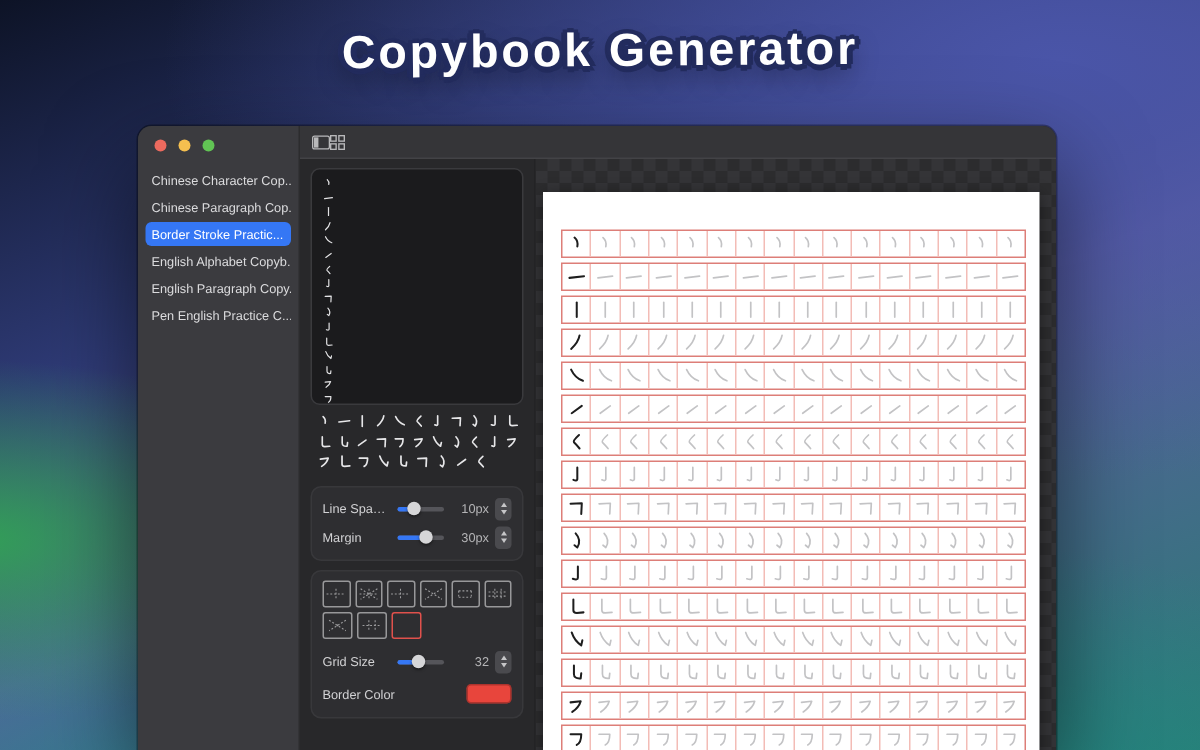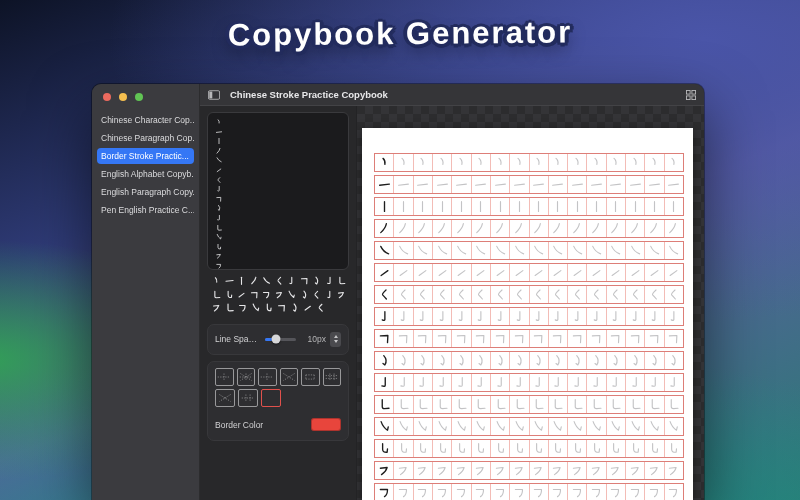--- a/index.html
+++ b/index.html
@@ -152,21 +152,20 @@
       </div>
   </div>
 
   <div class="window-main">
 
     <div class="toolbar">
       <svg class="tb-icon" viewBox="0 0 14 11">
         <rect x="0.5" y="0.5" width="13" height="10" rx="1.5" fill="none" stroke="#b8b8ba"></rect>
         <rect x="1.5" y="1.5" width="3.5" height="8" fill="#b8b8ba"></rect>
       </svg>
-      <div class="toolbar-title">Chinese Stroke Practice Copybook</div>
       <svg class="tb-icon" viewBox="0 0 11 11" style="width:10px;height:10px">
         <rect x="0.5" y="0.5" width="4" height="4" fill="none" stroke="#b8b8ba"></rect>
         <rect x="6.5" y="0.5" width="4" height="4" fill="none" stroke="#b8b8ba"></rect>
         <rect x="0.5" y="6.5" width="4" height="4" fill="none" stroke="#b8b8ba"></rect>
         <rect x="6.5" y="6.5" width="4" height="4" fill="none" stroke="#b8b8ba"></rect>
       </svg>
     </div>
 
     <div class="content-row">
 
@@ -328,20 +327,32 @@
               <div class="slider-track">
                 <div class="slider-fill" style="width: 37%;"></div>
                 <div class="slider-thumb" style="left: 37%;"></div>
               </div>
               <div class="slider-value">10px</div>
               <div class="stepper">
                 <span class="step-up"></span>
                 <span class="step-down"></span>
               </div>
             </div>
+            <div class="slider-row">
+              <div class="slider-label">Margin</div>
+              <div class="slider-track">
+                <div class="slider-fill" style="width: 60%;"></div>
+                <div class="slider-thumb" style="left: 60%;"></div>
+              </div>
+              <div class="slider-value">30px</div>
+              <div class="stepper">
+                <span class="step-up"></span>
+                <span class="step-down"></span>
+              </div>
+            </div>
           </div>
         <div class="group" id="grid-group">
           <div class="gridstyle-rows" id="gridstyle-rows">
               <div class="gridstyle-row">
                 <div class="gridstyle-btn">
                   <svg viewBox="0 0 20 12">
                     <line x1="1" y1="6" x2="19" y2="6" stroke="#9c9c9e" stroke-width="1" stroke-dasharray="1.8 1.8"></line>
                     <line x1="10" y1="1" x2="10" y2="11" stroke="#9c9c9e" stroke-width="1" stroke-dasharray="1.8 1.8"></line>
                     <line x1="4" y1="3" x2="4" y2="3" stroke="#9c9c9e" stroke-width="1" stroke-dasharray="1.8 1.8"></line>
                   </svg>
@@ -396,20 +407,34 @@
                     <line x1="7" y1="1" x2="7" y2="11" stroke="#9c9c9e" stroke-width="1" stroke-dasharray="1.8 1.8"></line>
                     <line x1="13" y1="1" x2="13" y2="11" stroke="#9c9c9e" stroke-width="1" stroke-dasharray="1.8 1.8"></line>
                     <line x1="1" y1="6" x2="19" y2="6" stroke="#9c9c9e" stroke-width="1" stroke-dasharray="1.8 1.8"></line>
                   </svg>
                 </div>
                 <div class="gridstyle-btn selected">
                   <svg viewBox="0 0 20 12"></svg>
                 </div>
               </div>
             </div>
+          <div id="grid-size-slot">
+              <div class="slider-row">
+                <div class="slider-label">Grid Size</div>
+                <div class="slider-track">
+                  <div class="slider-fill" style="width: 44%;"></div>
+                  <div class="slider-thumb" style="left: 44%;"></div>
+                </div>
+                <div class="slider-value">32</div>
+                <div class="stepper">
+                  <span class="step-up"></span>
+                  <span class="step-down"></span>
+                </div>
+              </div>
+            </div>
           <div class="bordercolor-row">
             <div class="bordercolor-label">Border Color</div>
             <div class="color-swatch" id="border-color-swatch" style="background: rgb(232, 69, 60);"></div>
           </div>
         </div>
       </div>
 
       <div class="preview">
         <div class="page" id="preview-page">
             <div class="grid-row" style="border-color: rgb(221, 126, 120);">

